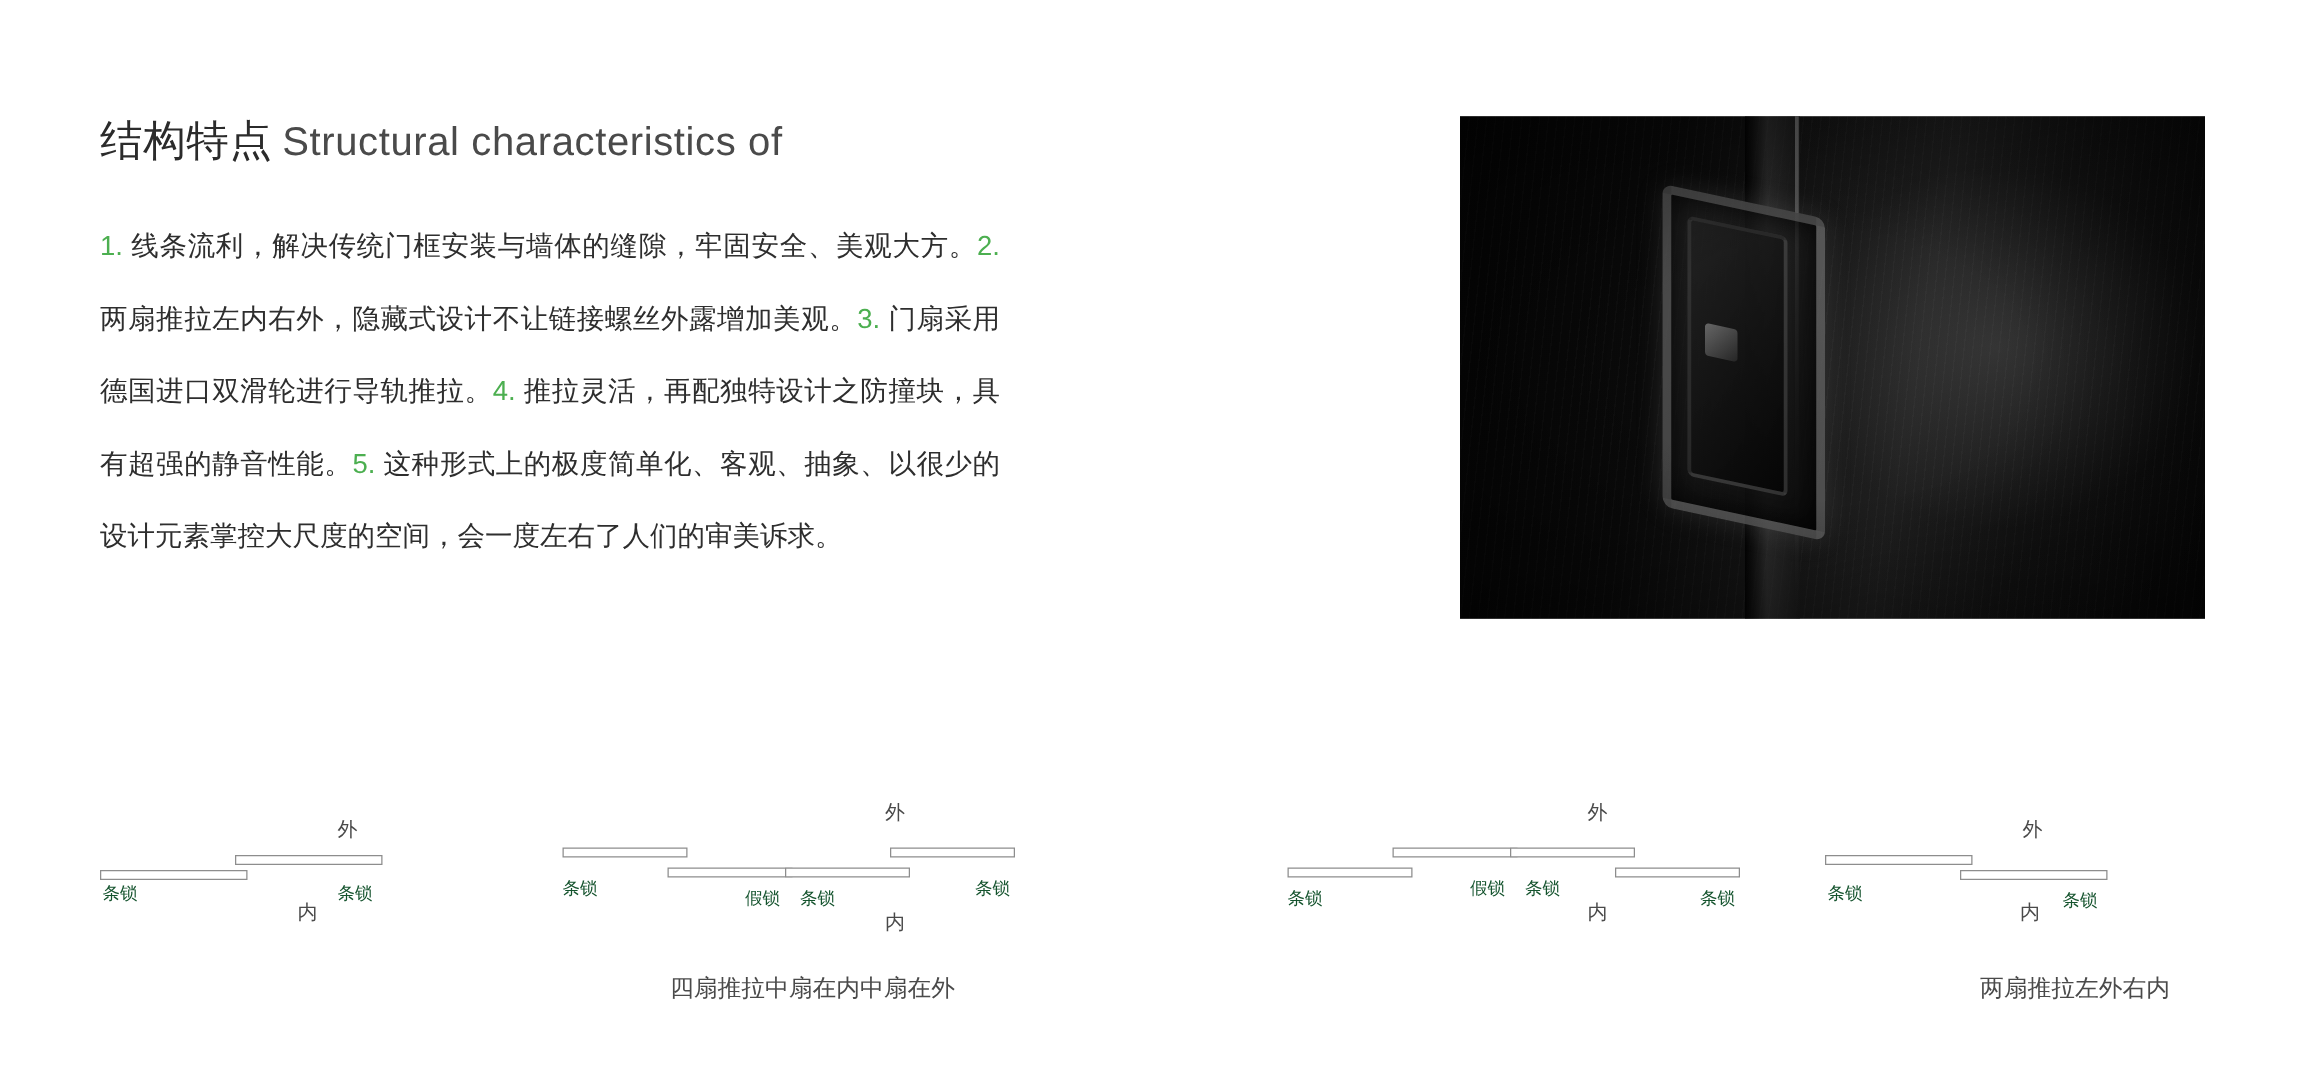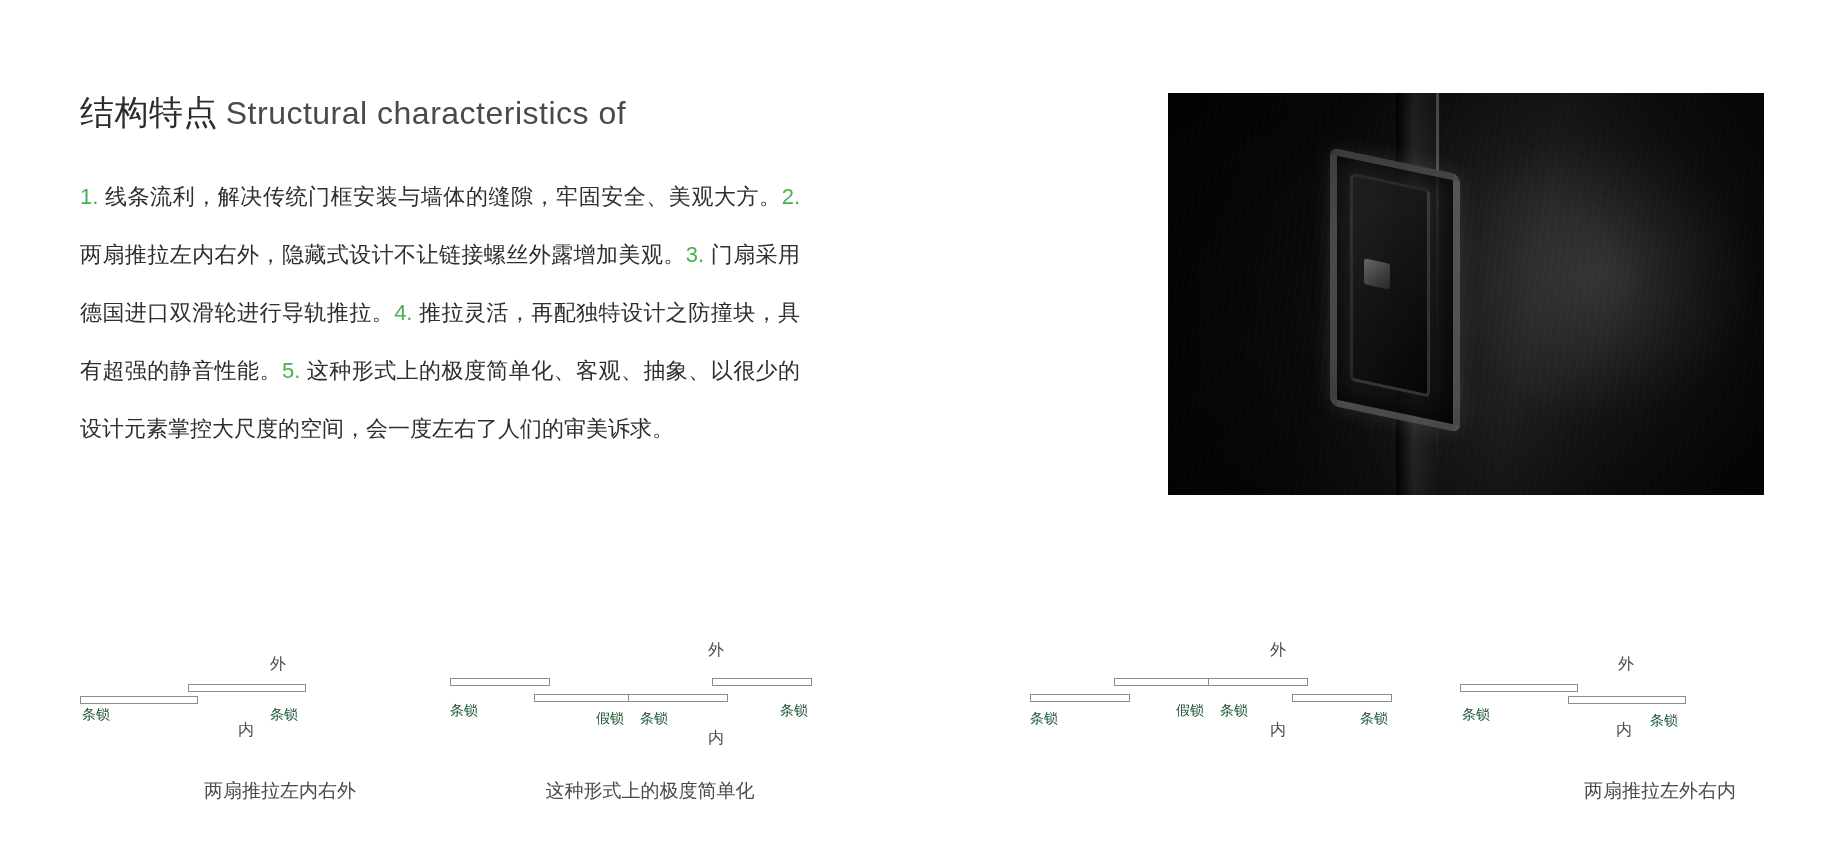--- a/index.html
+++ b/index.html
@@ -202,36 +202,35 @@
 <div id="diagrams">
     <div class="diagram" style="left: 80px;">
       <div class="canvas">
         <div class="bar" style="left: 0px; top: 56px; width: 118px;"></div>
         <div class="bar" style="left: 108px; top: 44px; width: 118px;"></div>
         <div class="lbl" style="left: 2px; top: 66px;">条锁</div>
         <div class="lbl" style="left: 190px; top: 66px;">条锁</div>
         <div class="lbl lbl-out" style="left: 190px; top: 14px;">外</div>
         <div class="lbl lbl-in" style="left: 158px; top: 80px;">内</div>
       </div>
-      <div class="caption">两扇推拉左内右外</div>
     </div>
     <div class="diagram" style="left: 450px;">
       <div class="canvas">
         <div class="bar" style="left: 0px; top: 38px; width: 100px;"></div>
         <div class="bar" style="left: 84px; top: 54px; width: 100px;"></div>
         <div class="bar" style="left: 178px; top: 54px; width: 100px;"></div>
         <div class="bar" style="left: 262px; top: 38px; width: 100px;"></div>
         <div class="lbl" style="left: 0px; top: 62px;">条锁</div>
         <div class="lbl" style="left: 146px; top: 70px;">假锁</div>
         <div class="lbl" style="left: 190px; top: 70px;">条锁</div>
         <div class="lbl" style="left: 330px; top: 62px;">条锁</div>
         <div class="lbl lbl-out" style="left: 258px; top: 0px;">外</div>
         <div class="lbl lbl-in" style="left: 258px; top: 88px;">内</div>
       </div>
-      <div class="caption">这种形式上的极度简单化</div>
+      <div class="caption">四扇推拉中扇在内中扇在外</div>
     </div>
     <div class="diagram" style="left: 1030px;">
       <div class="canvas">
         <div class="bar" style="left: 0px; top: 54px; width: 100px;"></div>
         <div class="bar" style="left: 84px; top: 38px; width: 100px;"></div>
         <div class="bar" style="left: 178px; top: 38px; width: 100px;"></div>
         <div class="bar" style="left: 262px; top: 54px; width: 100px;"></div>
         <div class="lbl" style="left: 0px; top: 70px;">条锁</div>
         <div class="lbl" style="left: 146px; top: 62px;">假锁</div>
         <div class="lbl" style="left: 190px; top: 62px;">条锁</div>

